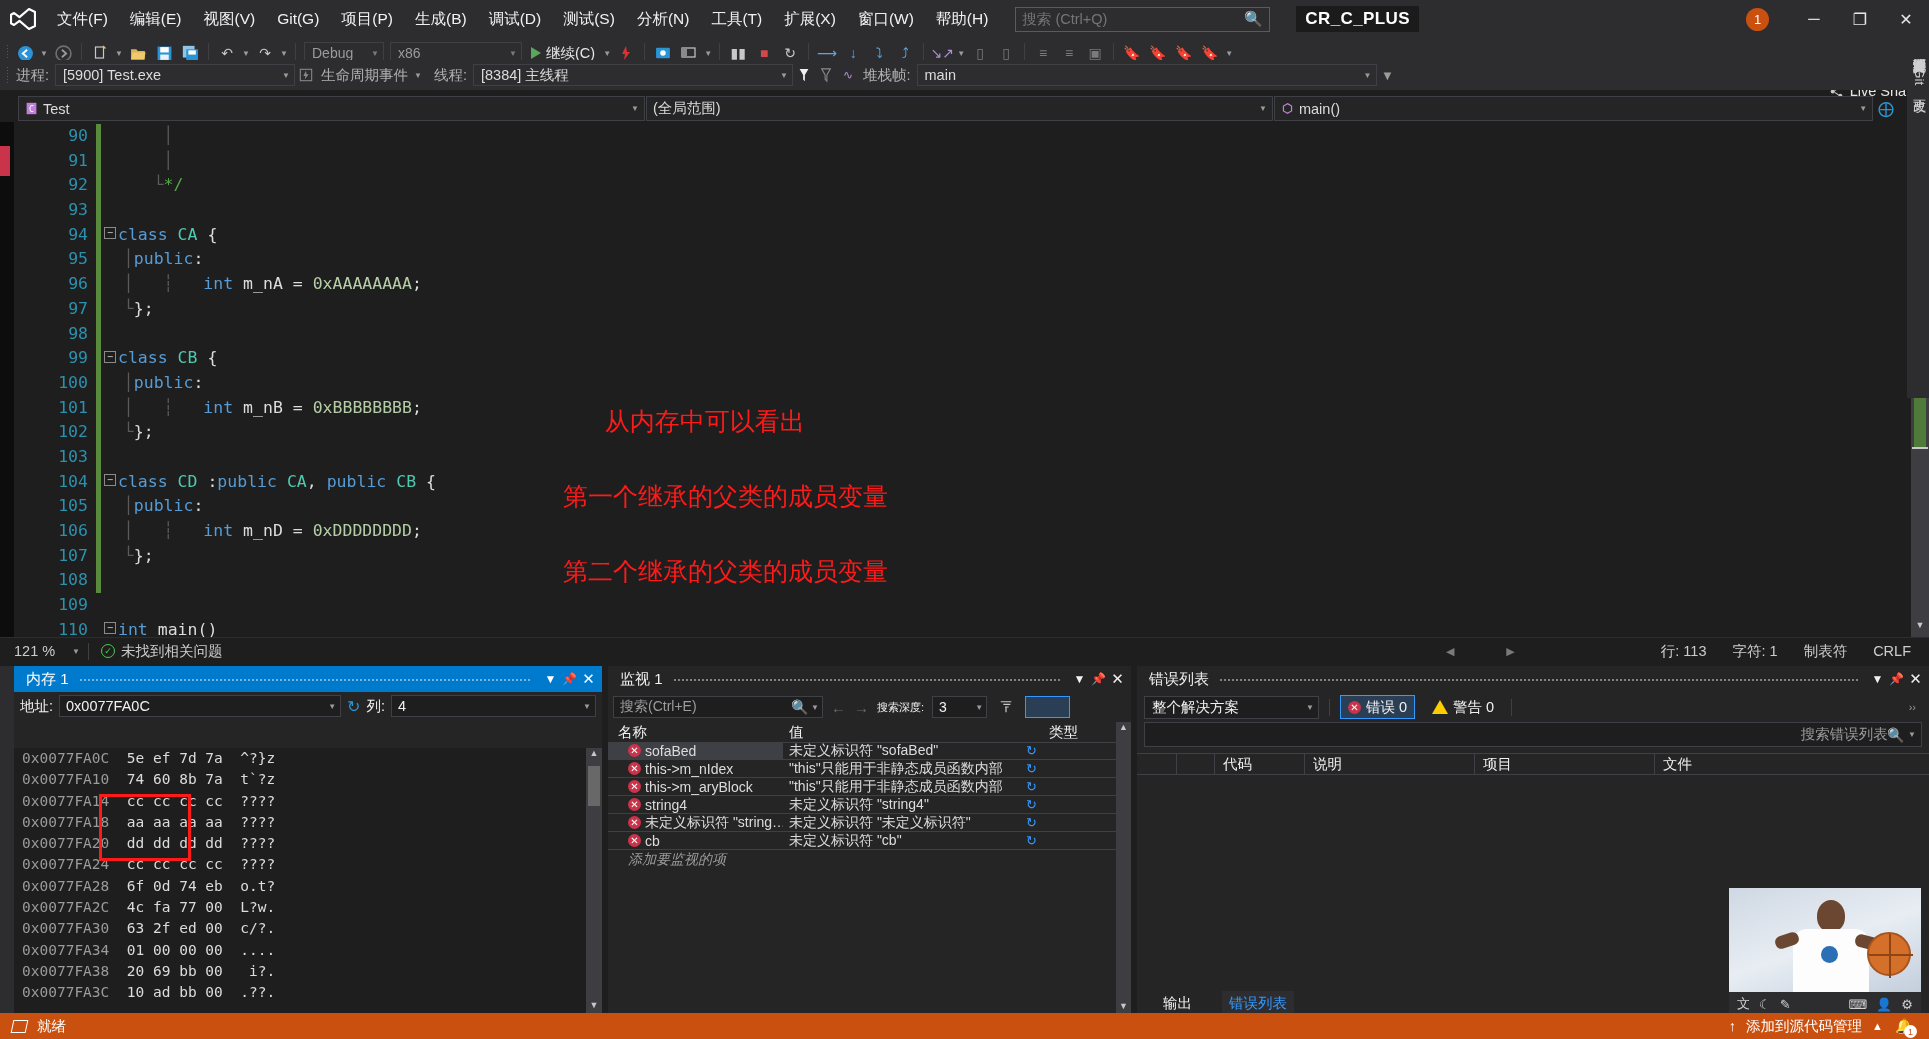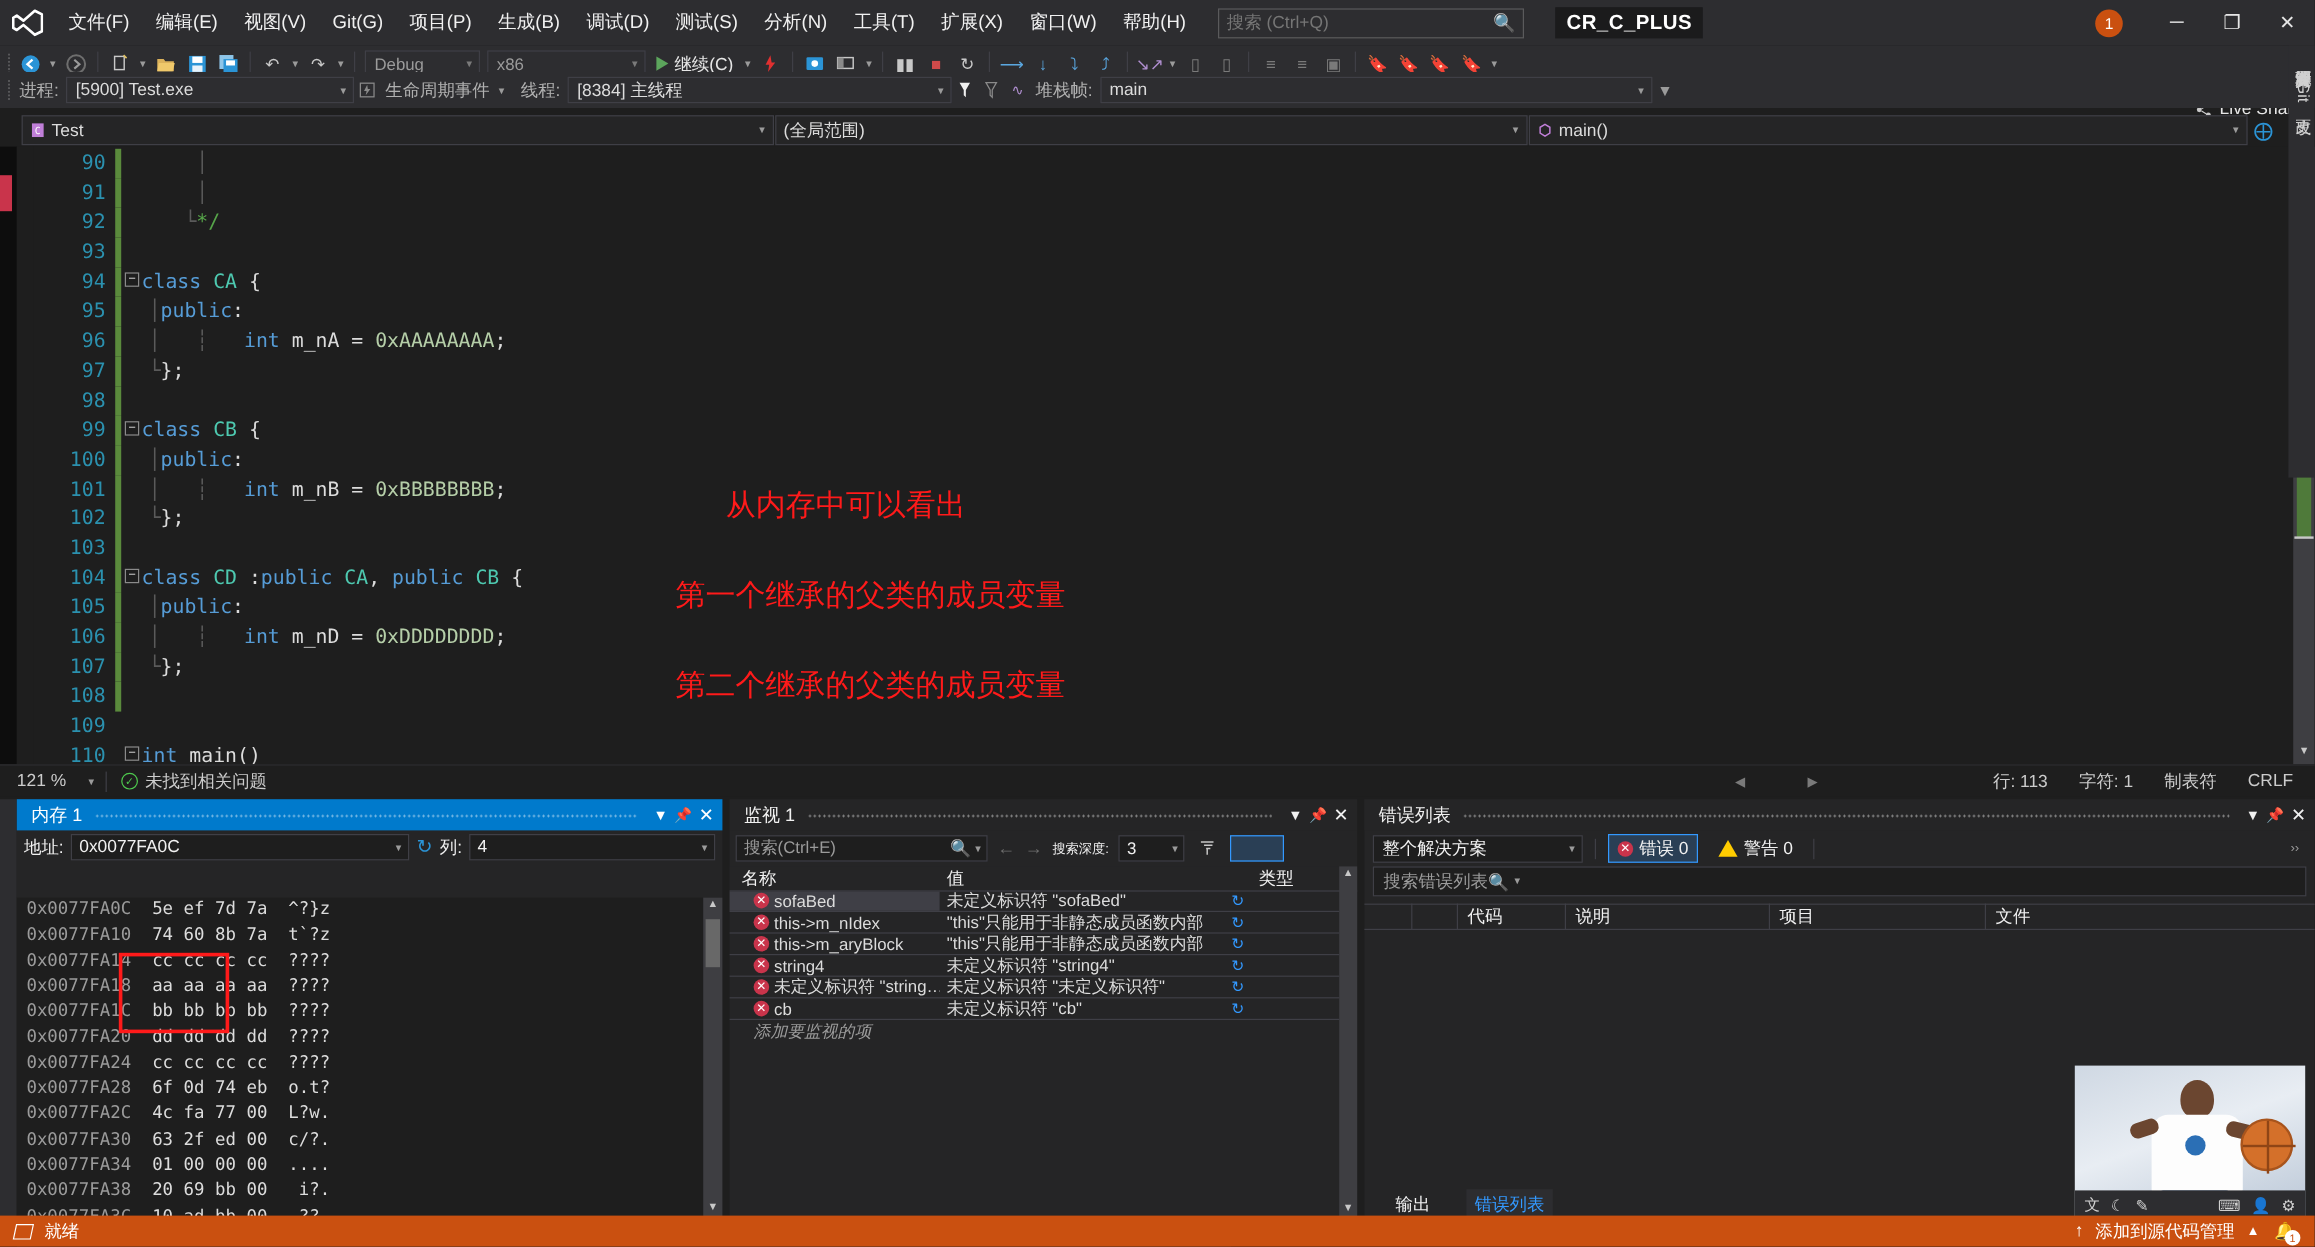--- a/index.html
+++ b/index.html
@@ -290,21 +290,21 @@
   .err-toggle {
     height:24px;display:flex;align-items:center;gap:5px;padding:0 7px;font-size:14.5px;color:#f1f1f1;
   }
   .err-toggle.on { border:1px solid #3399ff; background:#2a3f55;}
   .warn-tri {
     width:0;height:0;border-left:8px solid transparent;border-right:8px solid transparent;
     border-bottom:14px solid #ffcc00; position:relative;
   }
   .err-searchrow {
     height:25px;margin: 0 7px; background:#1e1e1e; border:1px solid #3f3f46;
-    display:flex;align-items:center;justify-content:flex-start;padding:0 5px 0 8px;
+    display:flex;align-items:center;justify-content:flex-end;padding:0 5px 0 8px;
     color:#9b9b9b;font-size:14.5px;
   }
   .err-head {
     margin-top:6px; display:flex; height:22px; align-items:center;
     font-size:14.5px;color:#f1f1f1; border-top:1px solid #3f3f46; border-bottom:1px solid #3f3f46;
   }
   .eh { padding-left: 8px; border-right:1px solid #3f3f46; height:22px; line-height:22px;}
   .eh.s0{width:40px;} .eh.s1{width:38px;} .eh.s2{width:90px;} .eh.s3{width:170px;}
   .eh.s4{width:180px;} .eh.s5{flex:1;border-right:none;}
   .err-out-tabs {
@@ -442,21 +442,21 @@
           <rect x="4" y="4" width="11" height="11" fill="#2b94d6"></rect>
           <rect x="6" y="5" width="7" height="4" fill="#fff"></rect>
         </svg>
     </div>
     <div class="tb-sep"></div>
     <div class="tb-btn">↶</div>
     <div class="tb-caret">▼</div>
     <div class="tb-btn">↷</div>
     <div class="tb-caret">▼</div>
     <div class="tb-sep"></div>
-    <div class="tb-combo" style="width:96px">
+    <div class="tb-combo" style="width:80px">
       <span class="cv">Debug</span>
       <span class="ca">▼</span>
     </div>
     <div class="tb-combo" style="width:132px">
       <span class="cv">x86</span>
       <span class="ca">▼</span>
     </div>
     <div class="tb-run">
       <span class="tri"></span>
       <span class="lbl">继续(C)</span>
@@ -735,21 +735,20 @@
         <span>4</span>
         <span class="ca">▼</span>
       </div>
     </div>
     <div class="mem-body" id="memBody">
       <div class="mem-hl"></div>
     <div class="mem-row"><span class="a">0x0077FA0C</span><span class="h">  5e ef 7d 7a</span><span class="s">  ^?}z</span></div>
         <div class="mem-row"><span class="a">0x0077FA10</span><span class="h">  74 60 8b 7a</span><span class="s">  t`?z</span></div>
         <div class="mem-row"><span class="a">0x0077FA14</span><span class="h">  cc cc cc cc</span><span class="s">  ????</span></div>
         <div class="mem-row"><span class="a">0x0077FA18</span><span class="h">  aa aa aa aa</span><span class="s">  ????</span></div>
-        <div class="mem-row"><span class="a">0x0077FA1C</span><span class="h">  bb bb bb bb</span><span class="s">  ????</span></div>
         <div class="mem-row"><span class="a">0x0077FA20</span><span class="h">  dd dd dd dd</span><span class="s">  ????</span></div>
         <div class="mem-row"><span class="a">0x0077FA24</span><span class="h">  cc cc cc cc</span><span class="s">  ????</span></div>
         <div class="mem-row"><span class="a">0x0077FA28</span><span class="h">  6f 0d 74 eb</span><span class="s">  o.t?</span></div>
         <div class="mem-row"><span class="a">0x0077FA2C</span><span class="h">  4c fa 77 00</span><span class="s">  L?w.</span></div>
         <div class="mem-row"><span class="a">0x0077FA30</span><span class="h">  63 2f ed 00</span><span class="s">  c/?.</span></div>
         <div class="mem-row"><span class="a">0x0077FA34</span><span class="h">  01 00 00 00</span><span class="s">  ....</span></div>
         <div class="mem-row"><span class="a">0x0077FA38</span><span class="h">  20 69 bb 00</span><span class="s">   i?.</span></div>
         <div class="mem-row"><span class="a">0x0077FA3C</span><span class="h">  10 ad bb 00</span><span class="s">  .??.</span></div>
       </div>
     <div class="mem-scroll">

